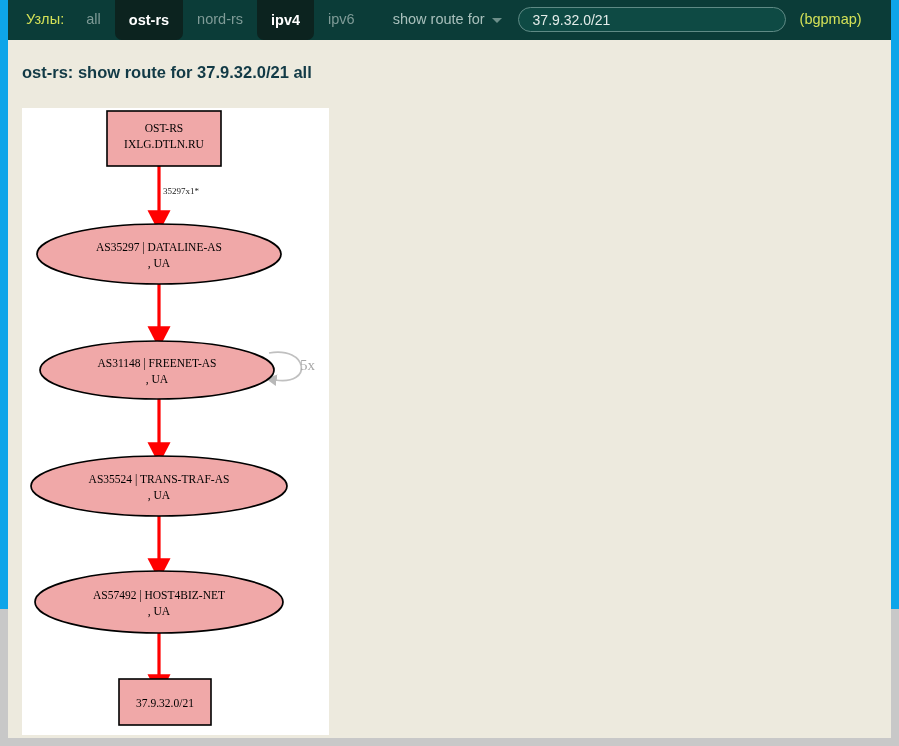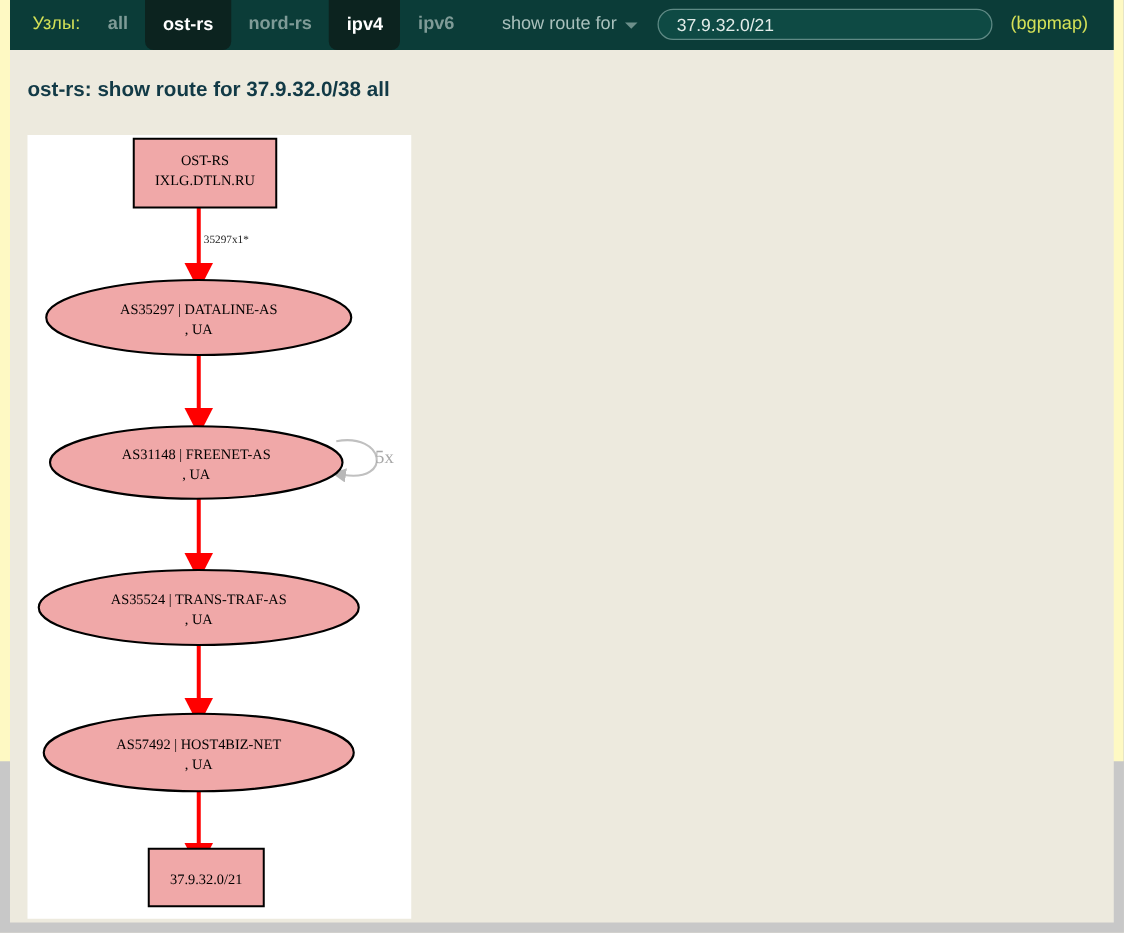--- a/index.html
+++ b/index.html
@@ -15,21 +15,21 @@
     font-family: "Liberation Sans", sans-serif;
     position: relative;
   }
 
   
   #page {
     position: absolute;
     left: 0; top: 0;
     width: 899px;
     height: 609px;
-    background: #fef9c3;
+    background: #0ea5e9;
   }
 
   
   #toolbar {
     position: absolute;
     left: 8px;
     top: 0;
     width: 883px;
     height: 40px;
     background: #0b3c38;
@@ -45,21 +45,20 @@
     letter-spacing: 0.1px;
   }
   .tb-item {
     color: #7f9b97;
     font-size: 14.5px;
     padding: 11px 14px 0 14px;
     height: 29px;
     box-sizing: border-box;
     text-decoration: none;
     display: inline-block;
-    font-weight: bold;
   }
   .tb-item.active {
     color: #ffffff;
     font-weight: bold;
     background: #0c231f;
     border-radius: 0 0 7px 7px;
     height: 40px;
     padding-top: 12px;
   }
   .tb-drop {
@@ -168,21 +167,21 @@
       <span class="caret"></span>
     </span>
 
     <input id="route-input" type="text" value="37.9.32.0/21" style="">
 
     <span class="tb-suffix">(bgpmap)</span>
   </div>
 
   <div id="content">
 
-    <div id="page-title">ost-rs: show route for 37.9.32.0/38 all</div>
+    <div id="page-title">ost-rs: show route for 37.9.32.0/21 all</div>
 
     <div id="graph-panel">
       <svg id="graph-svg" width="307" height="627" viewBox="0 0 307 627">
         <defs>
           <marker id="ah" markerWidth="9" markerHeight="9" refX="1.2" refY="3.6" orient="auto" markerUnits="strokeWidth">
             <path d="M0,0 L0,7.2 L7,3.6 z" fill="#ff0000"></path>
           </marker>
           <marker id="ahg" markerWidth="9" markerHeight="9" refX="1" refY="3.4" orient="auto" markerUnits="strokeWidth">
             <path d="M0,0 L0,6.8 L6.6,3.4 z" fill="#b8b8b8"></path>
           </marker>

